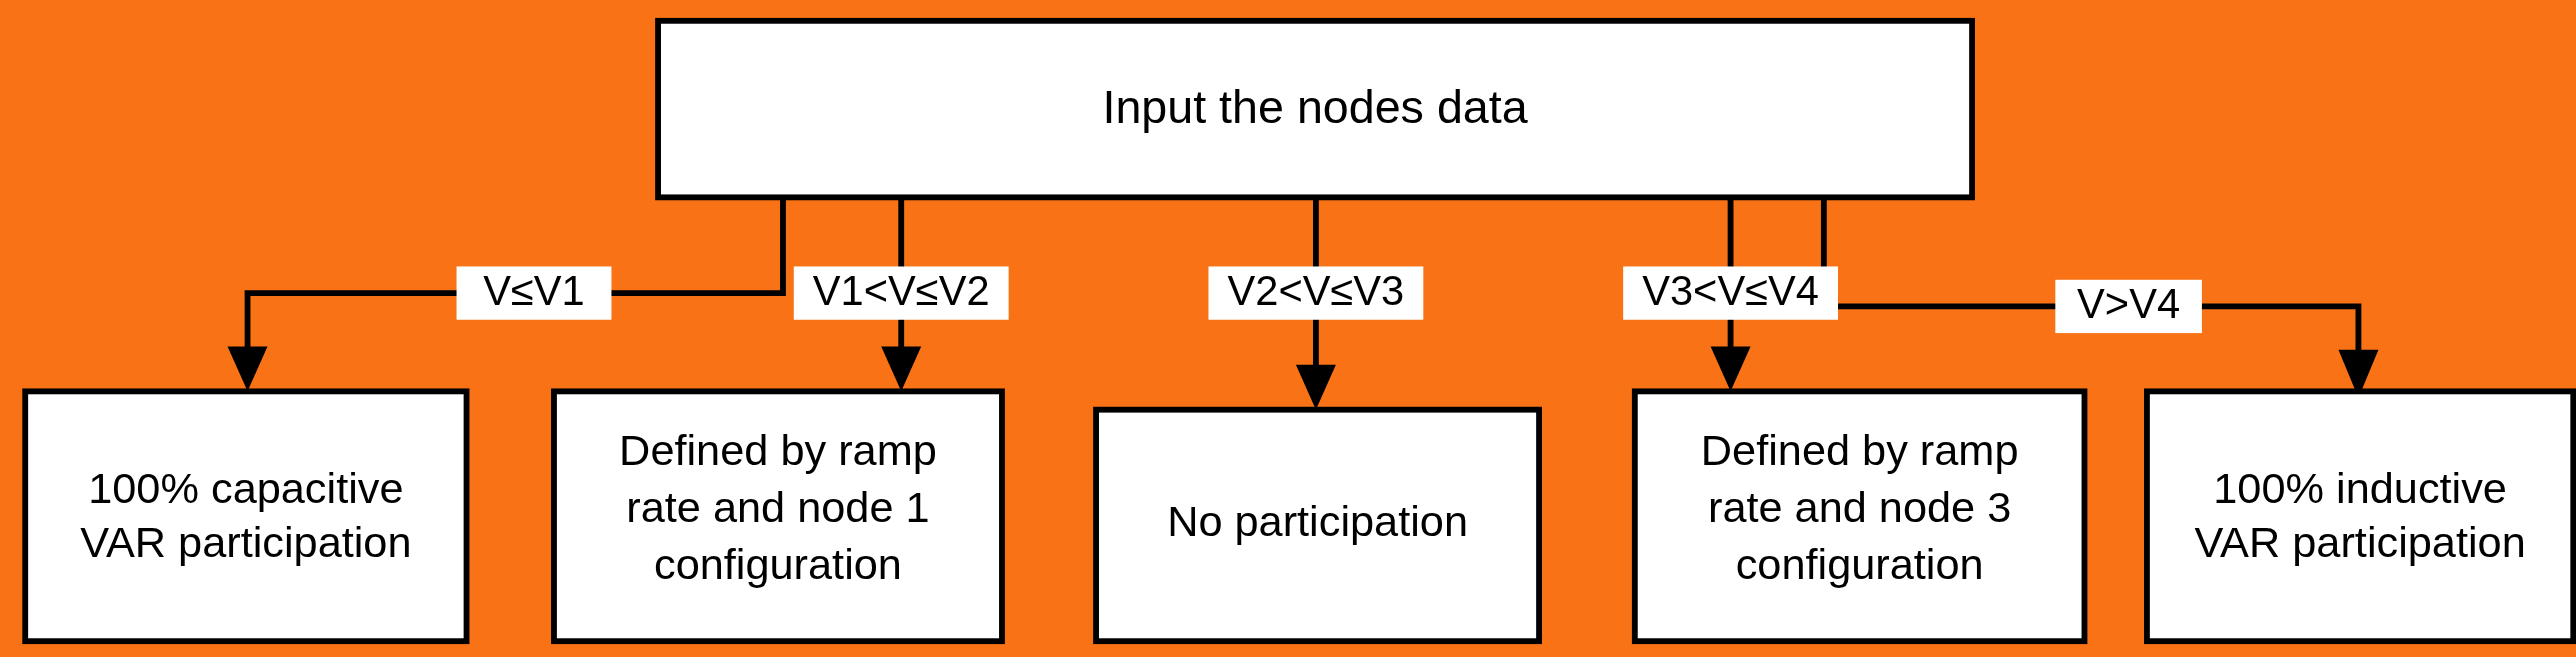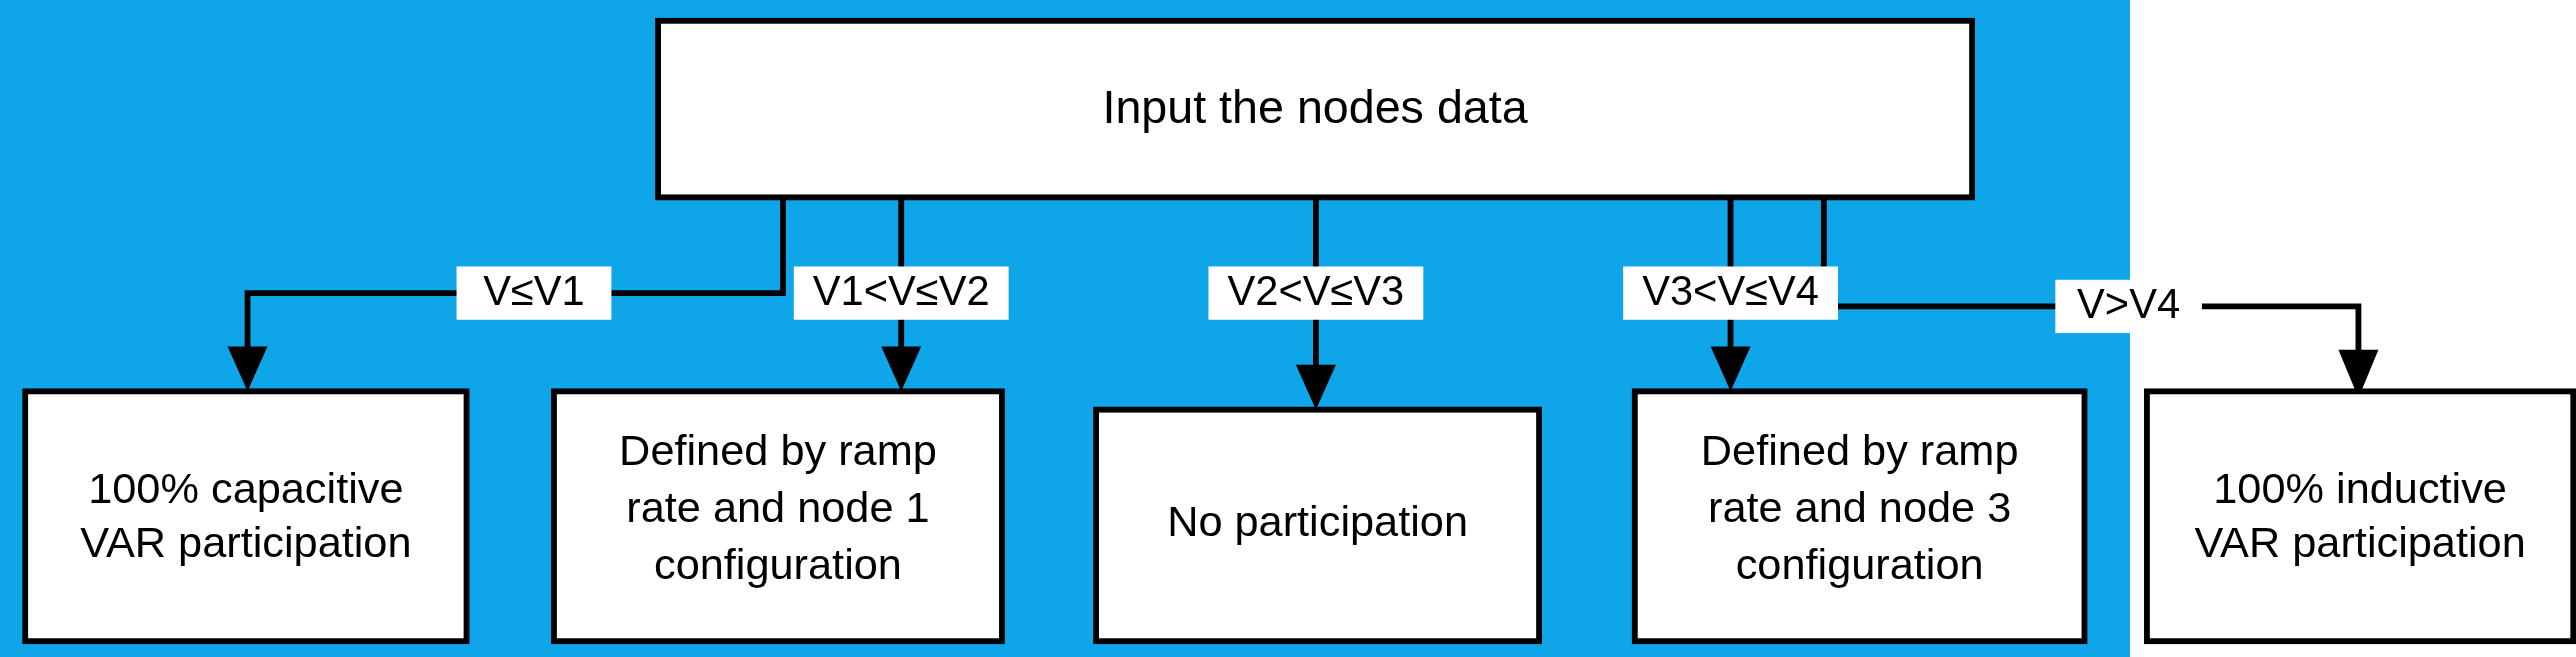--- a/index.html
+++ b/index.html
@@ -8,23 +8,23 @@
     background: #ffffff;
   }
   body {
     width: 2576px;
     height: 657px;
     font-family: "Liberation Sans", sans-serif;
     overflow: hidden;
   }
   #flowchart-root {
     position: relative;
-    width: 2130px;
+    width: 2576px;
     height: 657px;
-    background: #0ea5e9;
+    background: #f97316;
   }
   svg#diagram {
     display: block;
     width: 2576px;
     height: 657px;
   }
   .node-box {
     fill: #ffffff;
     stroke: #000000;
     stroke-width: 7;

